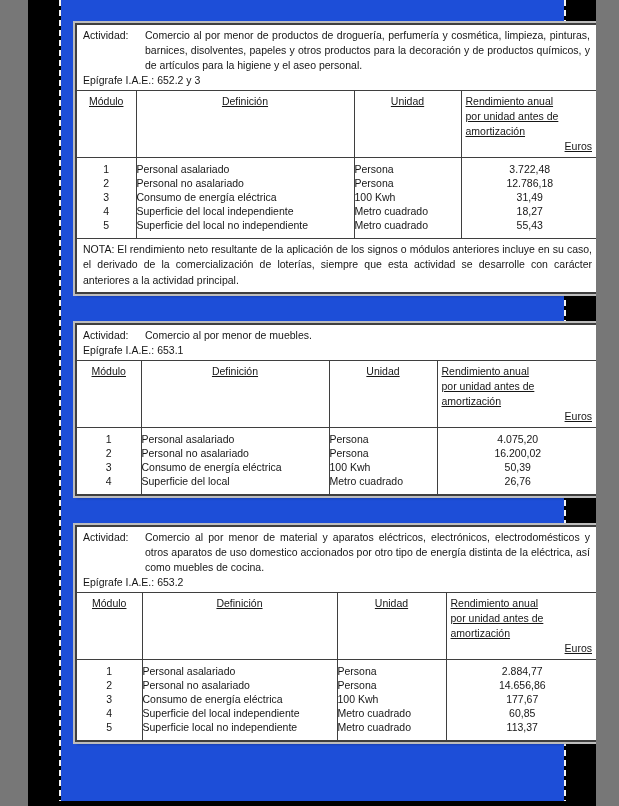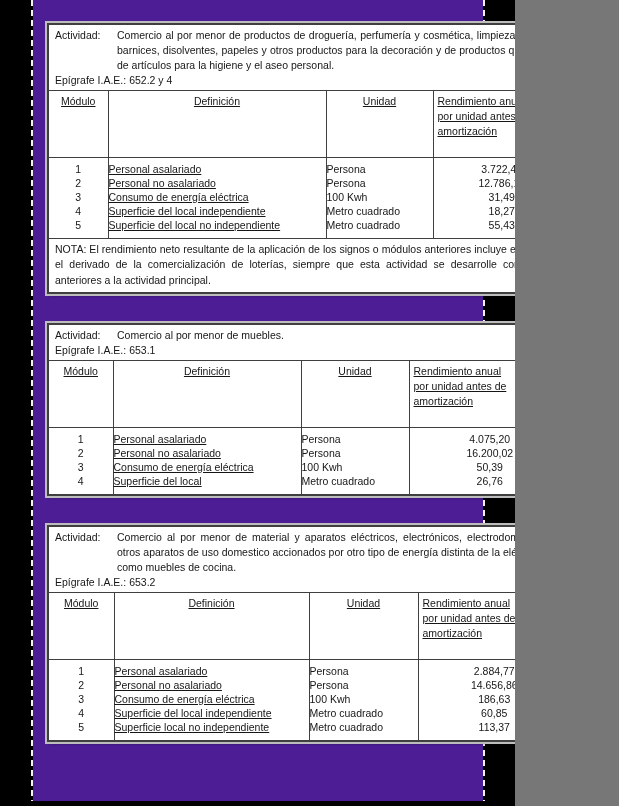--- a/index.html
+++ b/index.html
@@ -1,25 +1,26 @@
 <!DOCTYPE html>
 <html><head>
 <meta charset="utf-8">
 <style>
   * { margin: 0; padding: 0; box-sizing: border-box; }
   html, body { background: #777; }
   body { font-family: "Liberation Sans", "DejaVu Sans", sans-serif; }
 
   .scan-page {
     position: relative;
-    width: 515px;
+    width: 568px;
     height: 806px;
-    background: #4c1d95;
+    background: #1d4ed8;
     overflow: hidden;
     color: #161616;
+    margin-left: 28px;
   }
 
   
   .bar { position: absolute; background: #000; }
   .bar-left  { left: 0; top: 0; width: 33px; height: 806px; border-right: 2px dashed #f2f2f2; }
   .bar-right { right: 0; top: 0; width: 32px; height: 806px; border-left: 2px dashed #f2f2f2; }
   .bar-bottom{ left: 0; bottom: 0; width: 619px; height: 5px; }
 
   .content {
     position: absolute;
@@ -75,21 +76,21 @@
   tr.data-tr td {
     border-left: 1.5px solid #3f3f3f;
     border-right: 1.5px solid #3f3f3f;
     border-top: none; border-bottom: none;
     line-height: 14px;
     padding: 0;
   }
   tr.data-tr.first td { padding-top: 4px; }
   tr.data-tr.last td  { padding-bottom: 6px; }
   td.c-mod { text-align: center; }
-  td.c-def { padding-left: 10px; text-decoration: underline; }
+  td.c-def { padding-left: 10px; }
   td.c-uni { padding-left: 8px; }
   td.c-imp { text-align: center; padding-right: 5px; }
 
   
   tr.nota-tr td {
     border-top: 1.5px solid #3f3f3f;
     padding: 3px 6px 4px 6px;
     line-height: 15.3px;
     text-align: justify;
   }
@@ -113,21 +114,21 @@
         </colgroup>
       <tbody>
         <tr class="activity-tr">
           <td colspan="4">
             <div class="activity">
               <span class="act-label">Actividad:</span>
               <span class="act-text">Comercio al por menor de productos de droguería, perfumería y cosmética, limpieza, pinturas, barnices, disolventes, papeles y otros productos para la decoración y de productos químicos, y de artículos para la higiene y el aseo personal.</span>
             </div>
             <div class="epigrafe">
               <span>Epígrafe I.A.E.:</span>
-              <span>652.2 y 4</span>
+              <span>652.2 y 3</span>
             </div>
           </td>
         </tr>
         <tr class="head-tr">
           <td class="h-mod">Módulo</td>
           <td class="h-def">Definición</td>
           <td class="h-uni">Unidad</td>
           <td class="h-rend">
             <div class="rend-text">Rendimiento anual por unidad antes de amortización</div>
             <div class="euros">Euros</div>
@@ -263,21 +264,21 @@
         <tr class="data-tr">
           <td class="c-mod">2</td>
           <td class="c-def">Personal no asalariado</td>
           <td class="c-uni">Persona</td>
           <td class="c-imp">14.656,86</td>
         </tr>
         <tr class="data-tr">
           <td class="c-mod">3</td>
           <td class="c-def">Consumo de energía eléctrica</td>
           <td class="c-uni">100 Kwh</td>
-          <td class="c-imp">186,63</td>
+          <td class="c-imp">177,67</td>
         </tr>
         <tr class="data-tr">
           <td class="c-mod">4</td>
           <td class="c-def">Superficie del local independiente</td>
           <td class="c-uni">Metro cuadrado</td>
           <td class="c-imp">60,85</td>
         </tr>
         <tr class="data-tr last">
           <td class="c-mod">5</td>
           <td class="c-def">Superficie local no independiente</td>

